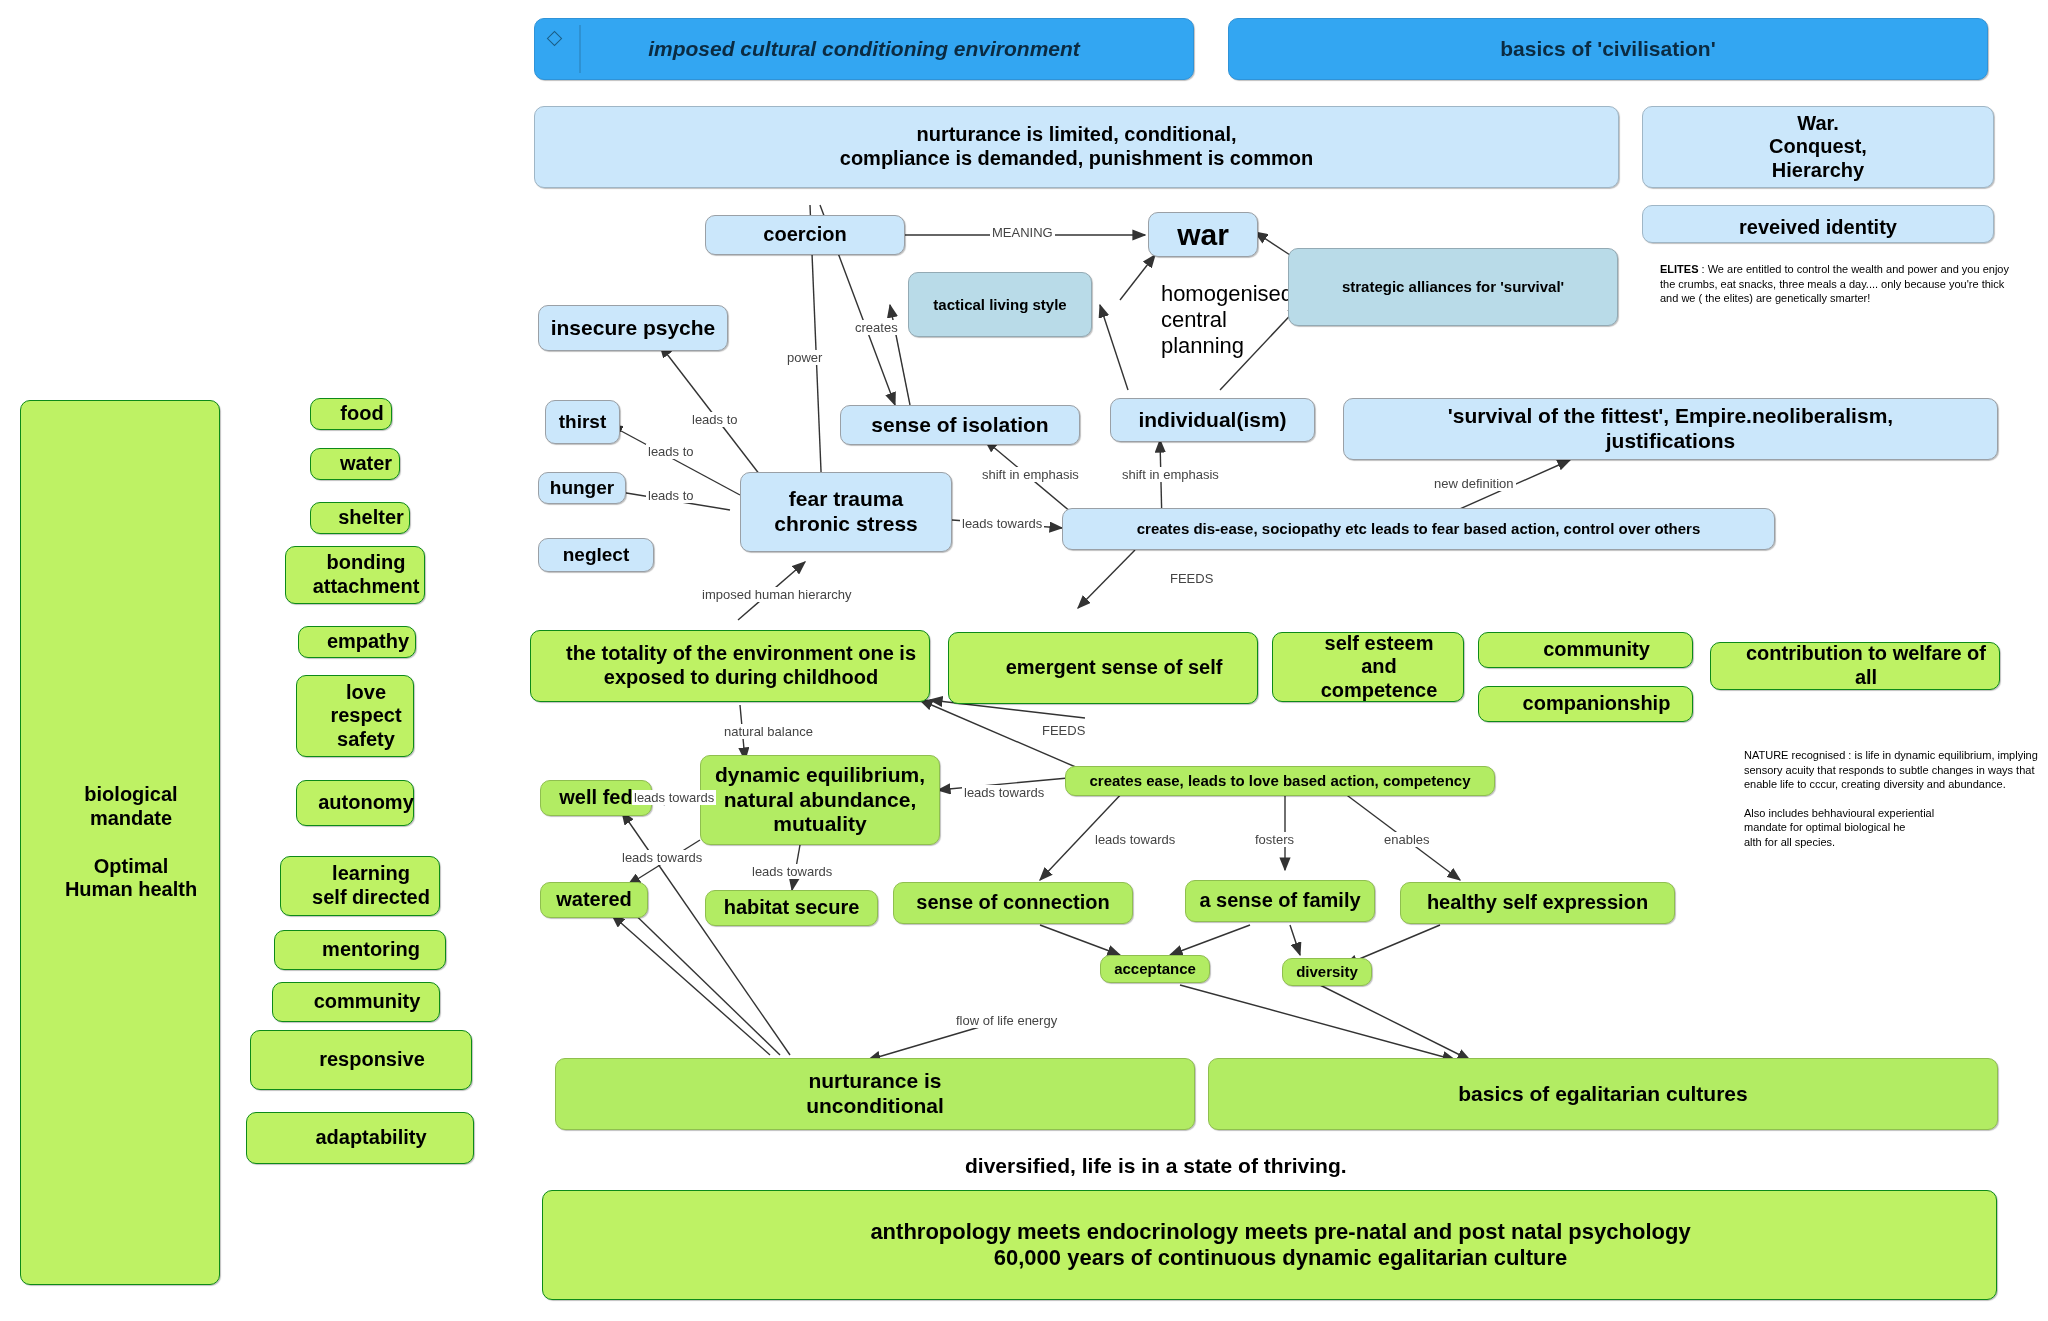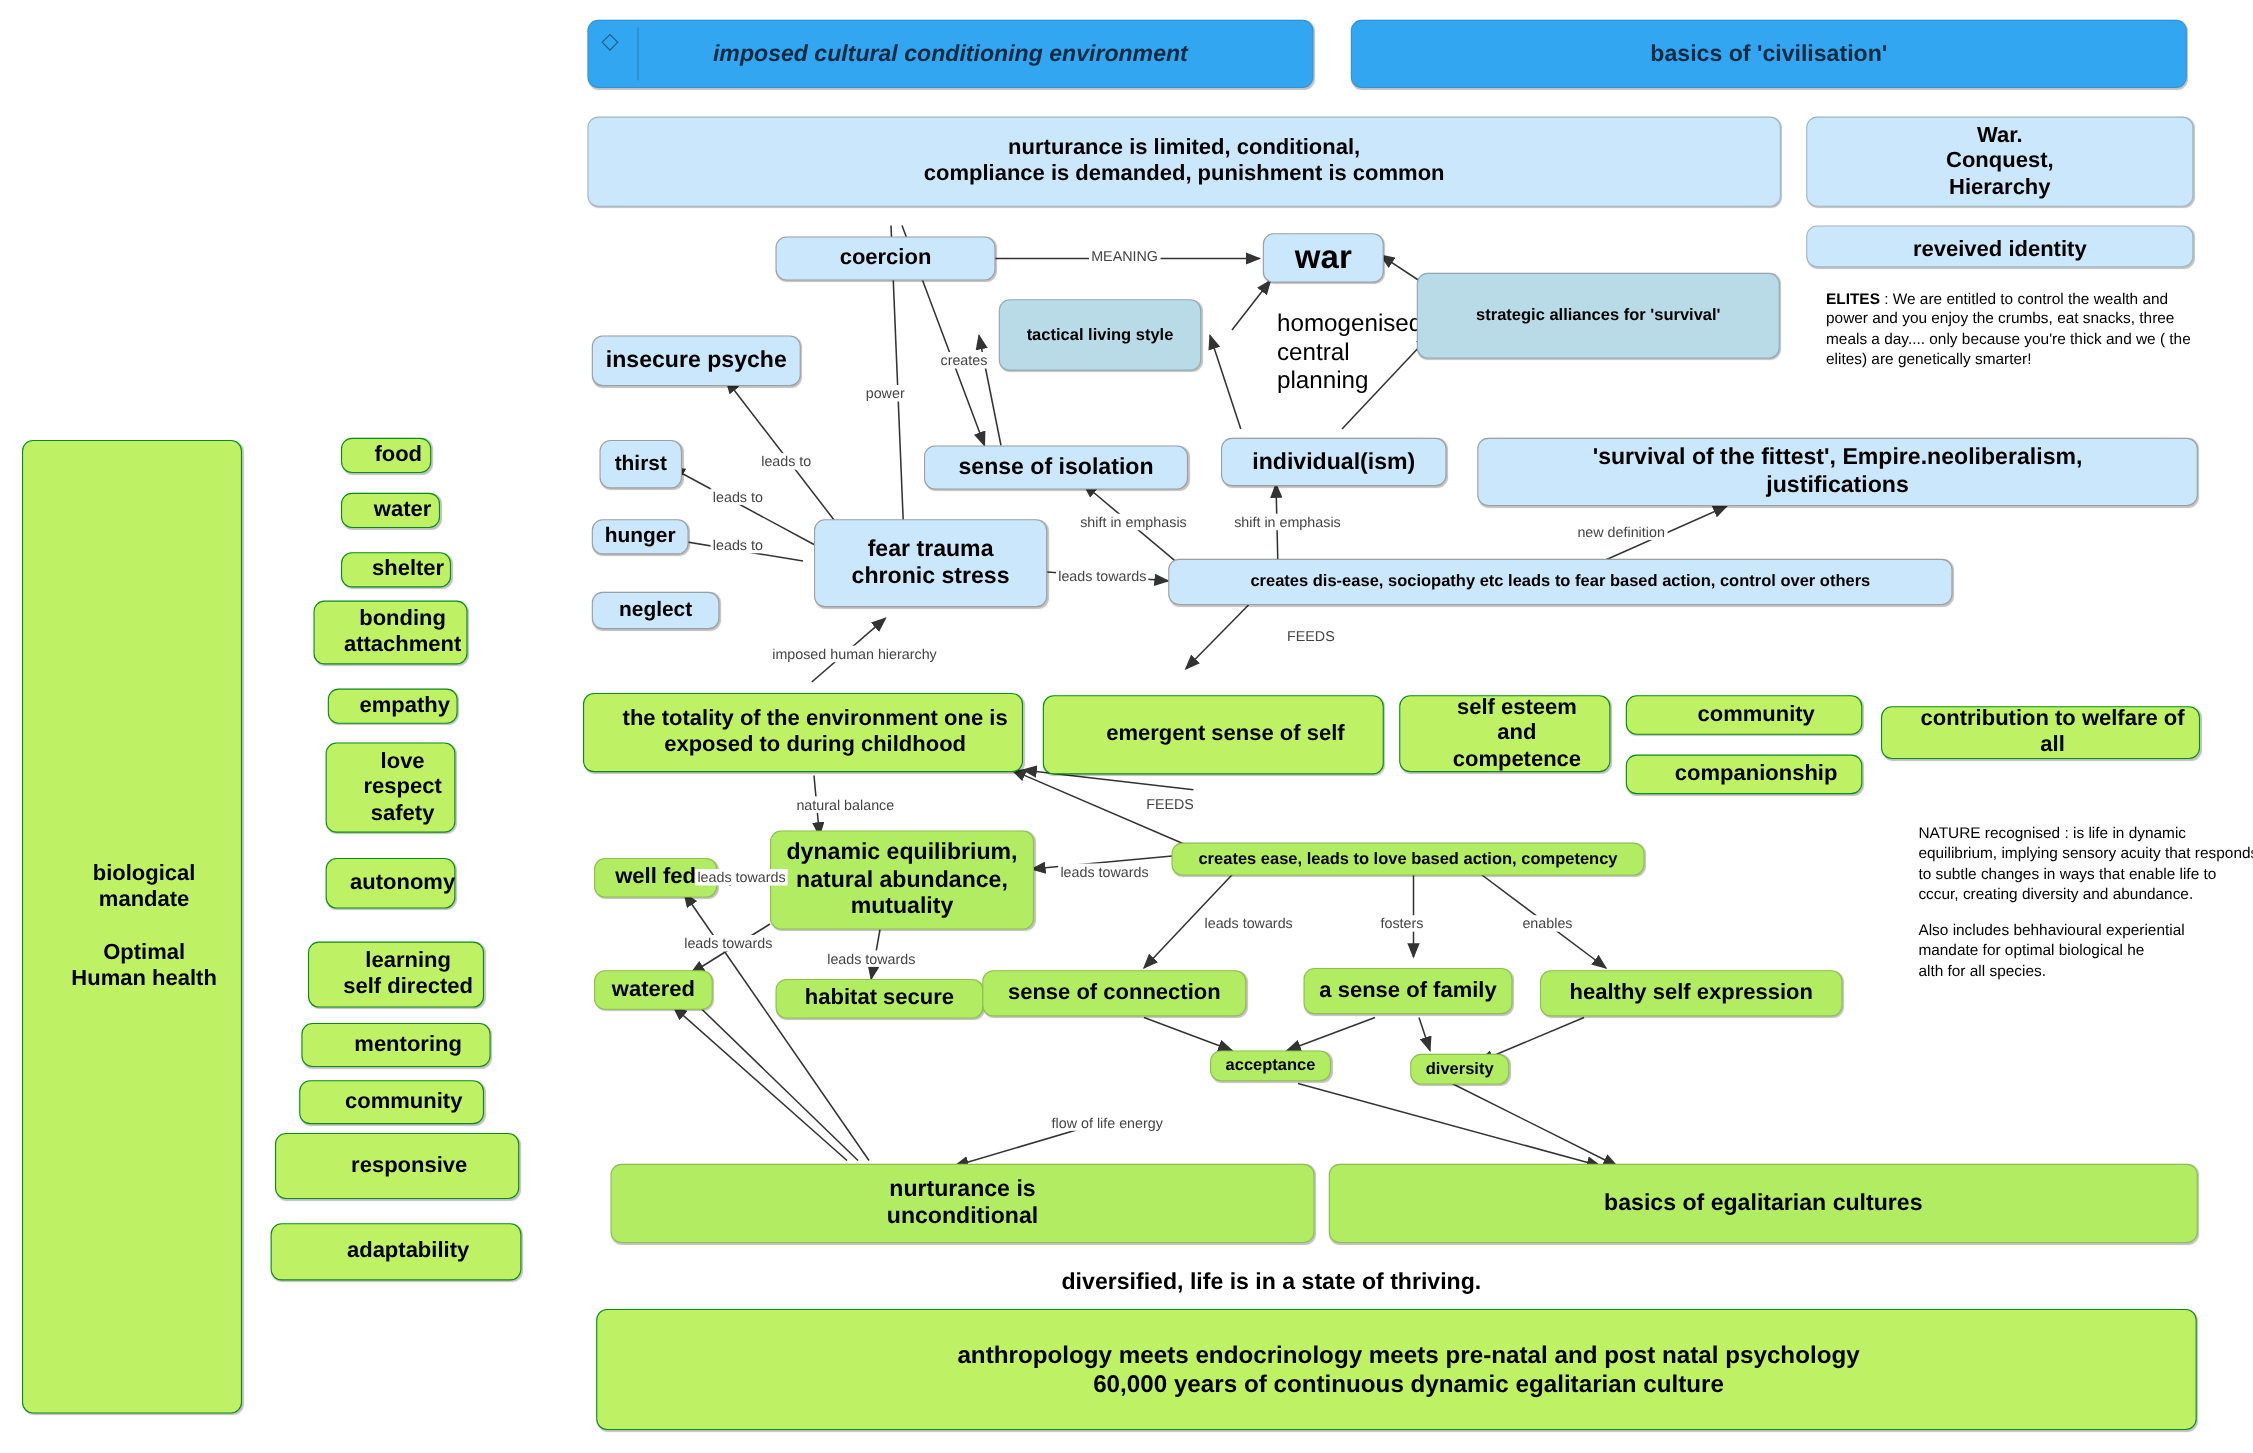--- a/index.html
+++ b/index.html
@@ -10,21 +10,21 @@
         border:1px solid #9aa0a6;font-weight:bold;line-height:1.18;
         box-shadow:1px 1px 1px rgba(0,0,0,.25);padding:2px 6px;}
   .blue-dark{background:#33a6f2;border-color:#2f93d8;color:#0b2b42;}
   .blue-light{background:#cbe7fb;border-color:#9fb6c6;color:#000;}
   .blue-mid{background:#b9dbe8;border-color:#93aab4;color:#000;}
   .blue-node{background:#cbe7fb;border-color:#9aa0a6;color:#000;}
   .green-dark{background:#bef264;border-color:#0d8a19;color:#000;padding-left:28px;}
   .green-light{background:#b2ec63;border-color:#8fbf4f;color:#000;}
   .plain{position:absolute;border:0;background:transparent;box-shadow:none;
          font-weight:normal;}
-  .txtblk{position:absolute;font-size:14px;line-height:1.32;color:#000;}
+  .txtblk{position:absolute;font-size:11px;line-height:1.32;color:#000;}
   .txtblk b{font-weight:bold;}
   .elabel{position:absolute;font-size:13px;color:#444;font-weight:normal;
           background:#fff;padding:0 2px;white-space:nowrap;}
   svg.edges{position:absolute;left:0;top:0;width:2048px;height:1321px;
             pointer-events:none;}
   .diamond{position:absolute;left:14px;top:14px;width:9px;height:9px;
            border:1.5px solid #1b5e86;transform:rotate(45deg);}
   .vbar{position:absolute;left:44px;top:6px;bottom:6px;width:2px;
         background:#2a7fb8;opacity:.55;}
 </style>
@@ -245,21 +245,21 @@
 </div>
 
 <div class="node green-light" style="left:540px;top:780px;width:112px;height:36px;font-size:20px;">
   <span>well fed</span>
 </div>
 
 <div class="node green-light" style="left:540px;top:882px;width:108px;height:36px;font-size:20px;">
   <span>watered</span>
 </div>
 
-<div class="node green-light" style="left:705px;top:890px;width:189px;height:36px;font-size:20px;">
+<div class="node green-light" style="left:705px;top:890px;width:173px;height:36px;font-size:20px;">
   <span>habitat secure</span>
 </div>
 
 <div class="node green-light" style="left:1065px;top:766px;width:430px;height:30px;font-size:15px;">
   <span>creates ease, leads to love based action, competency</span>
 </div>
 
 <div class="node green-light" style="left:893px;top:882px;width:240px;height:42px;font-size:20px;">
   <span>sense of connection</span>
 </div>

